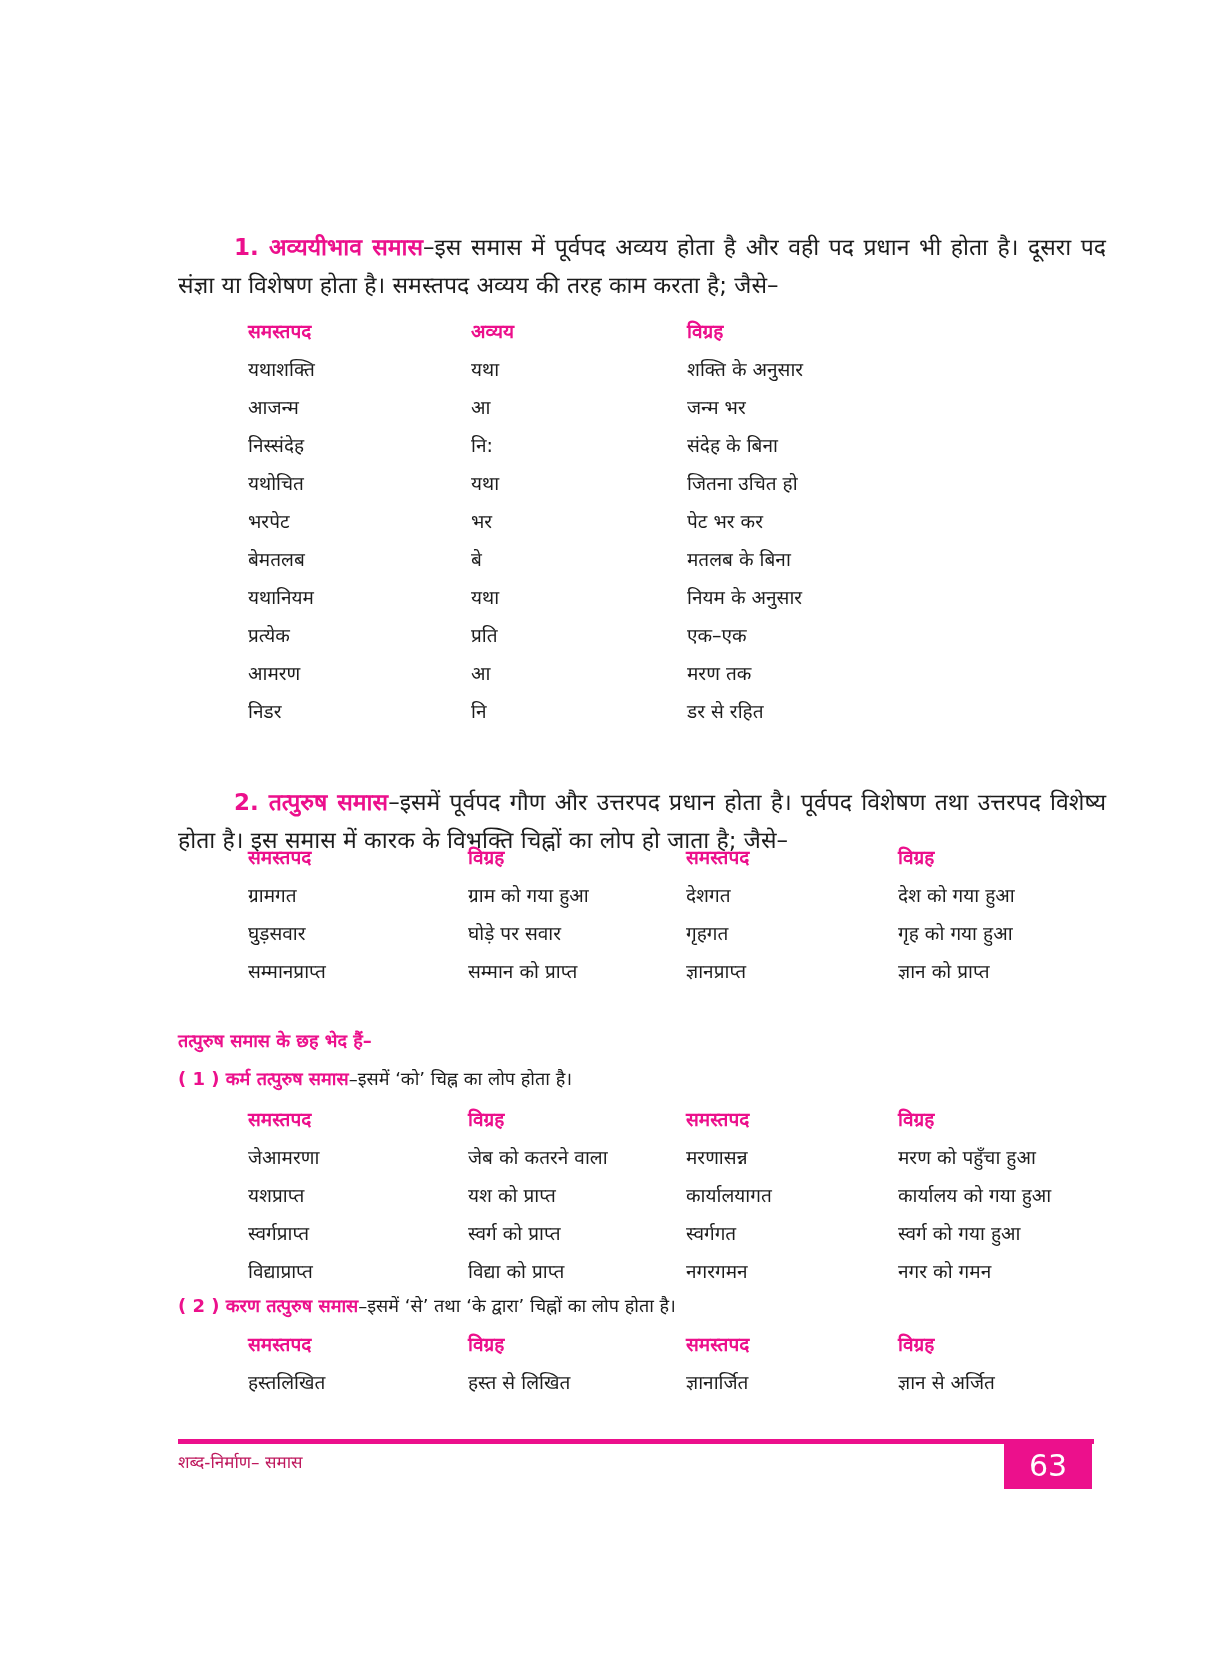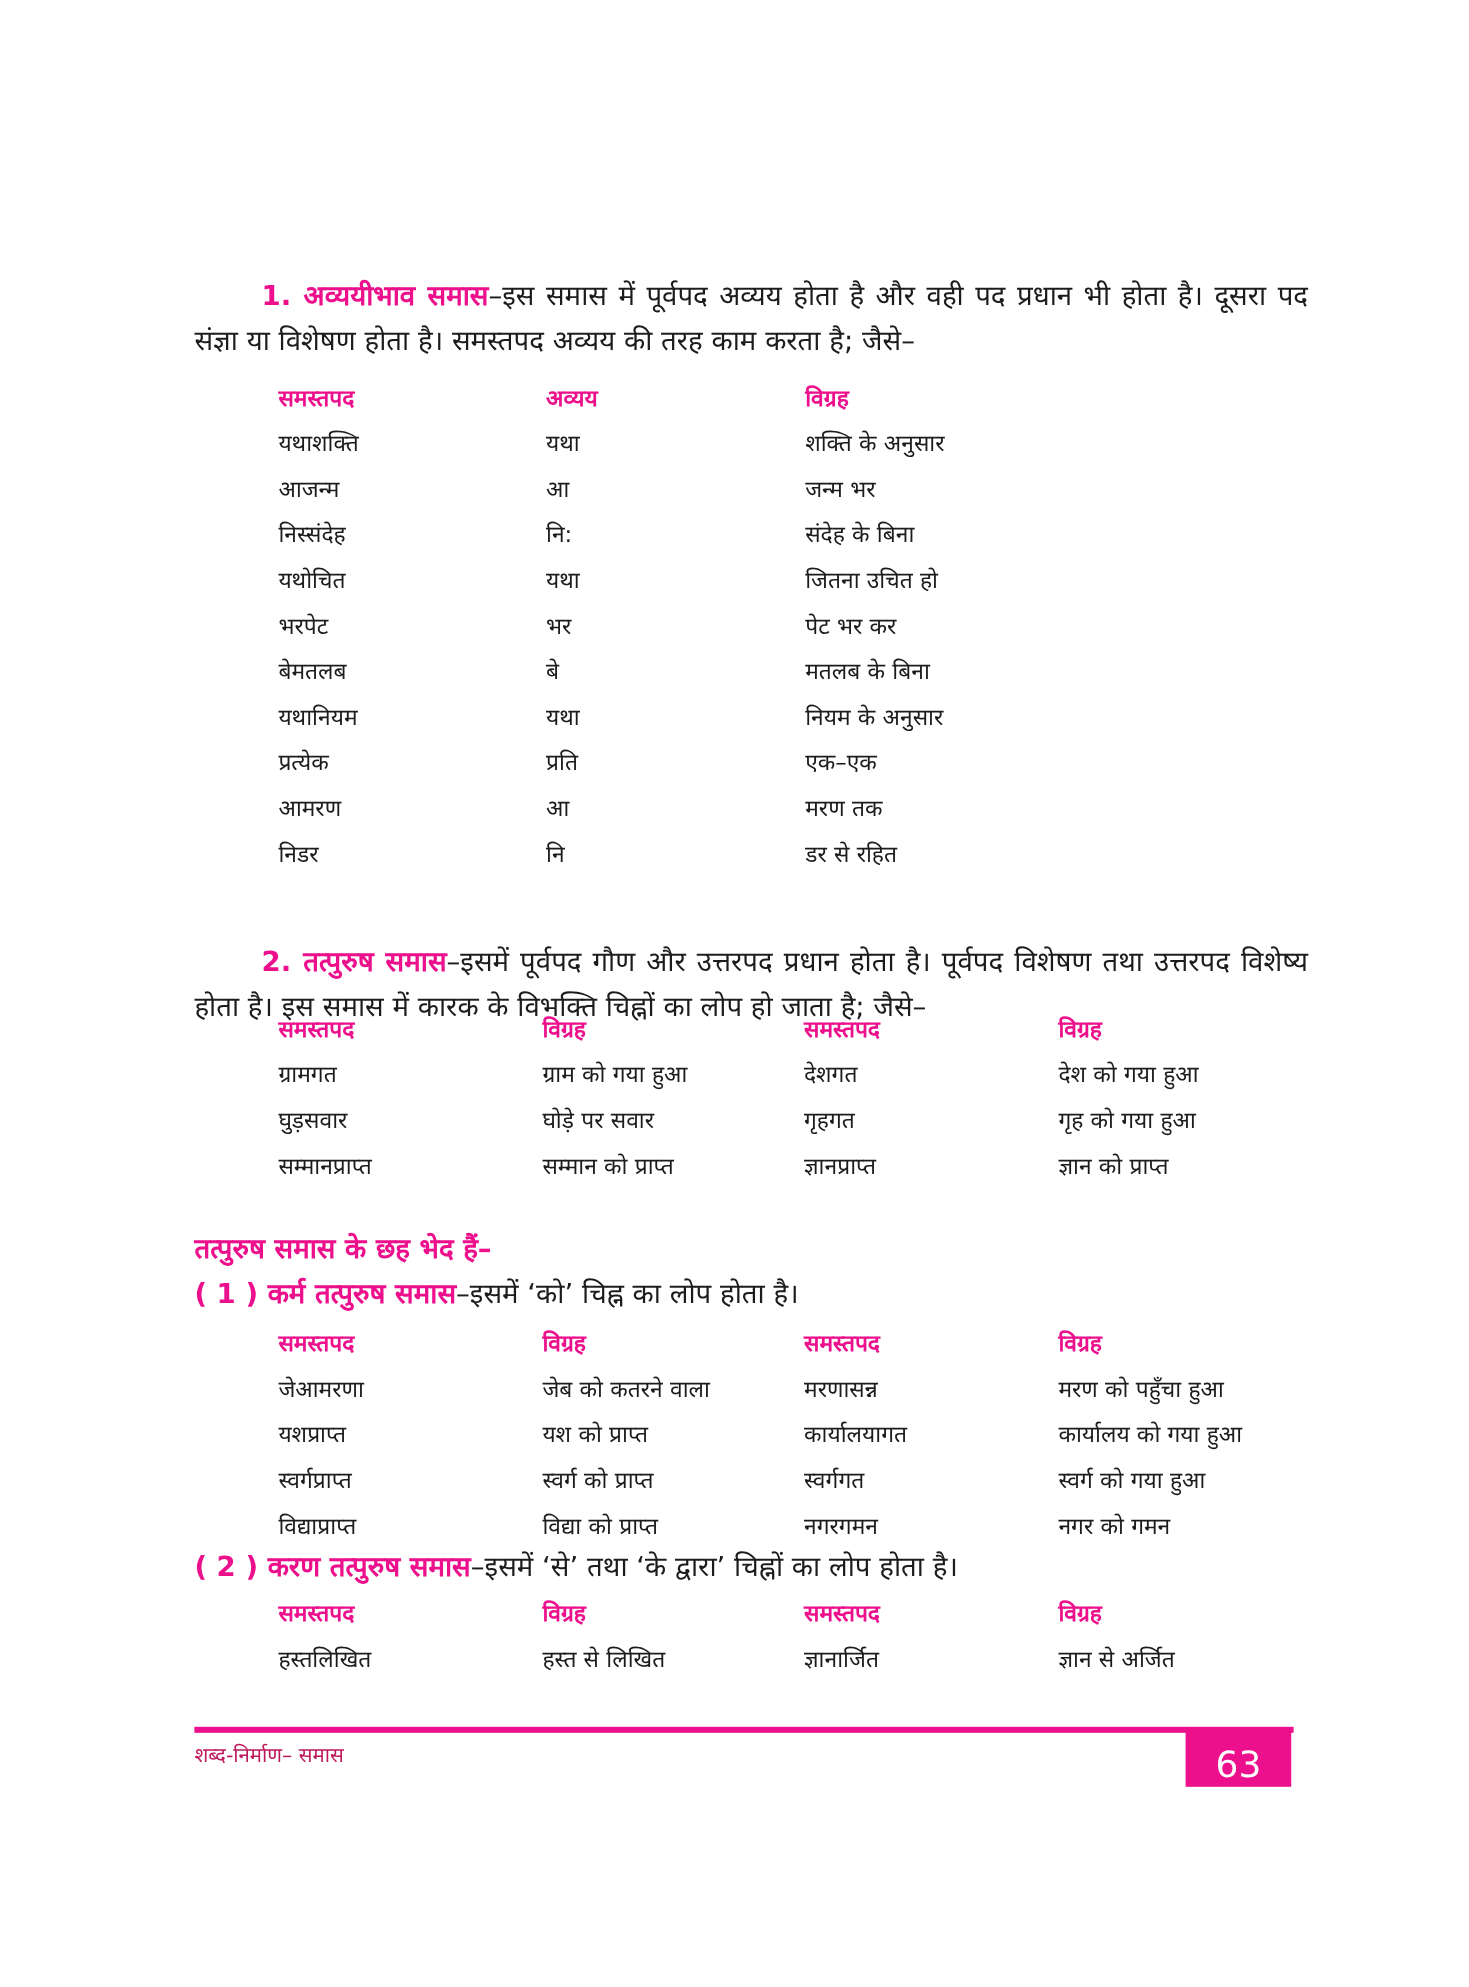--- a/index.html
+++ b/index.html
@@ -4,34 +4,34 @@
 <style>
   html,body{margin:0;padding:0;}
   body{
     width:1224px;height:1656px;
     background:#ffffff;
     font-family:"DejaVu Sans", sans-serif;
     color:#1c1c1c;
     position:relative;
     overflow:hidden;
   }
-  .page{position:absolute;inset:0;}
+  .page{position:absolute;inset:0;margin-left:16px;}
   .para{
     position:absolute;
     left:162px;width:928px;
     font-size:23px;line-height:38px;
     text-align:justify;
     text-indent:56px;
   }
   .accent{color:#EC108C;}
   .bold{font-weight:bold;}
   .subline{
     position:absolute;
     left:162px;width:950px;
-    font-size:23px;line-height:38px;
+    font-size:18px;line-height:38px;
   }
   .tbl{
     position:absolute;
     display:grid;
     grid-auto-rows:38px;
     font-size:19px;
     align-items:center;
   }
   .tbl-3{left:232px;width:740px;grid-template-columns:223px 216px 1fr;}
   .tbl-4{left:232px;width:870px;grid-template-columns:220px 218px 212px 1fr;}
@@ -46,21 +46,21 @@
   .footer-label{
     position:absolute;
     left:162px;top:1450px;
     font-size:17px;color:#be185d;
   }
   .page-number-box{
     position:absolute;
     left:988px;top:1441px;
     width:88px;height:48px;
     background:#EC108C;
-    display:flex;align-items:flex-end;justify-content:center;
+    display:flex;align-items:center;justify-content:center;
     color:#ffffff;font-size:30px;font-weight:500;
   }
 </style>
 </head>
 <body>
 
 <div class="page">
 
   <p class="para" style="top:205px;"><span class="accent bold">1. अव्ययीभाव समास</span><span>–इस समास में पूर्वपद अव्यय होता है और वही पद प्रधान भी होता है। दूसरा पद संज्ञा या विशेषण होता है। समस्तपद अव्यय की तरह काम करता है; जैसे–</span></p>
 

